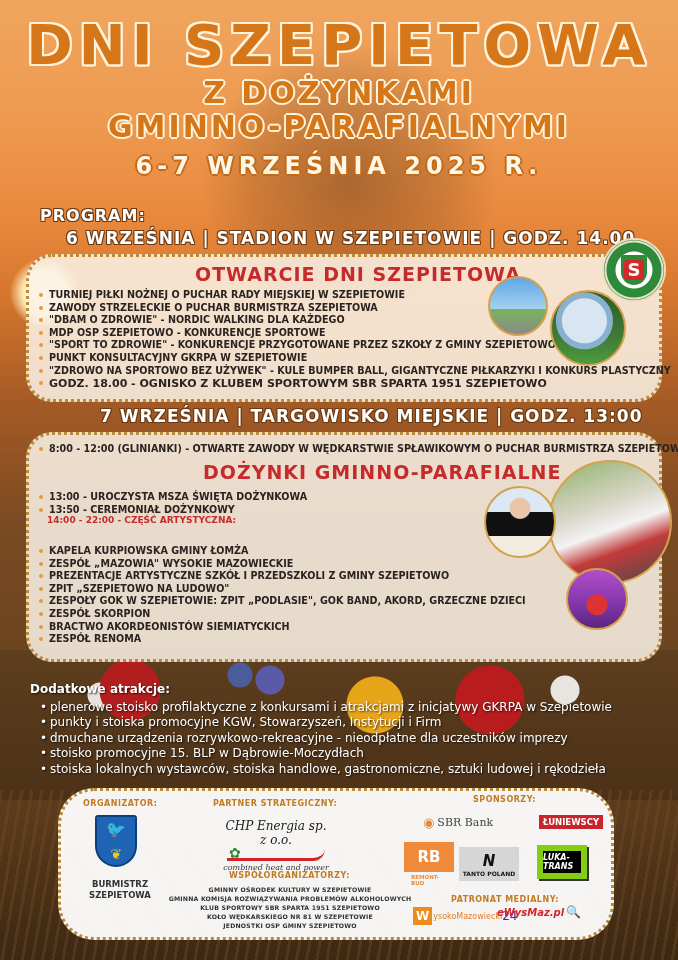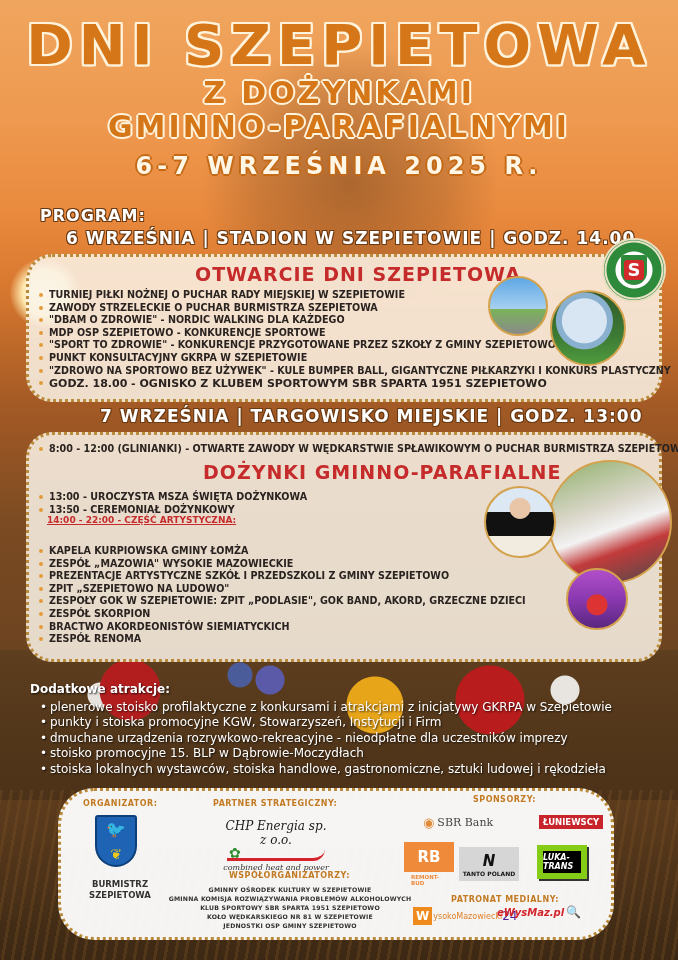--- a/index.html
+++ b/index.html
@@ -101,21 +101,21 @@
     background: #e39b3b;
   }
   .p1-list { left: 10px; top: 32px; }
   .p1-list li.big { font-size: 11px; line-height: 14px; }
   .p2-pre { left: 10px; top: 8px; }
   .p2-pre li { font-size: 8px; }
   .p2-list { left: 10px; top: 56px; }
   .p2-list li { font-size: 10px; line-height: 14px; }
   .art-heading {
     position: absolute; left: 18px; top: 80px; font-size: 9px; font-weight: bold; color: #c62b2b;
-    text-decoration: underline; white-space: nowrap;
+    white-space: nowrap;
   }
   .p2-art { left: 10px; top: 110px; }
 
   
   .photo {
     position: absolute; border-radius: 50%; border: 2px solid #d4a24c; overflow: hidden;
   }
   .photo-nordic { left: 488px; top: 276px; width: 60px; height: 60px;
     background: linear-gradient(180deg, #5fa8e6 0%, #a6d0f0 55%, #7ab35a 56%, #8a8a8a 100%); }
   .photo-bumper { left: 550px; top: 290px; width: 76px; height: 76px;

